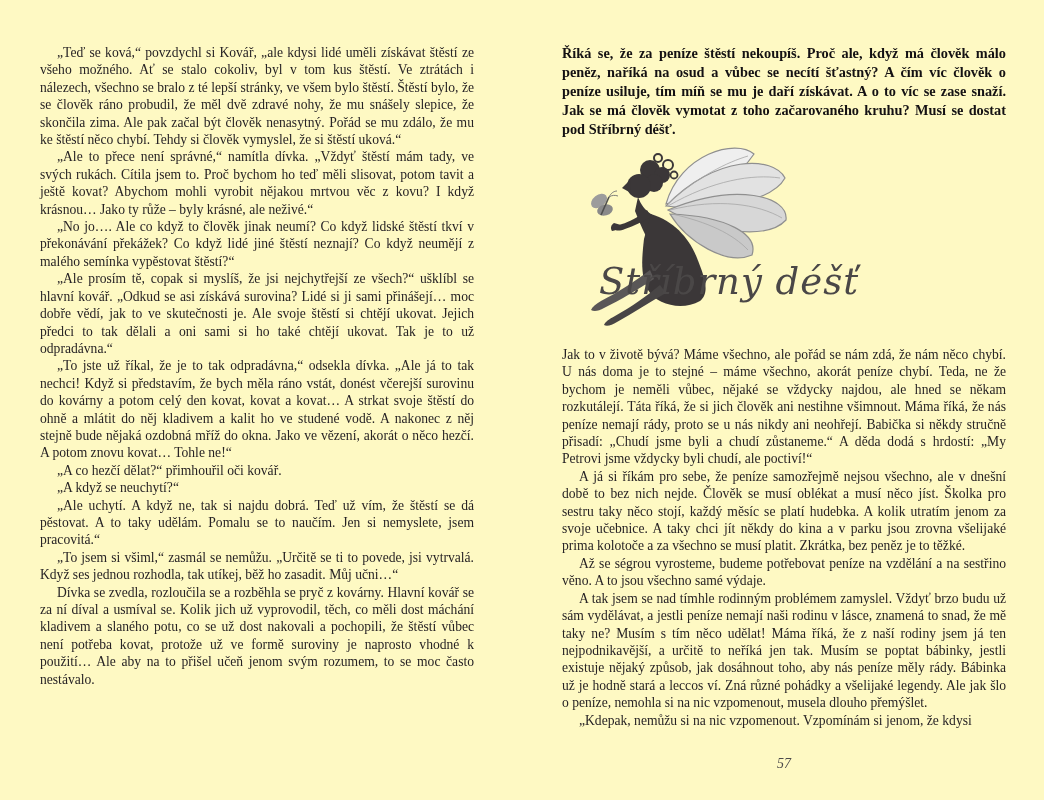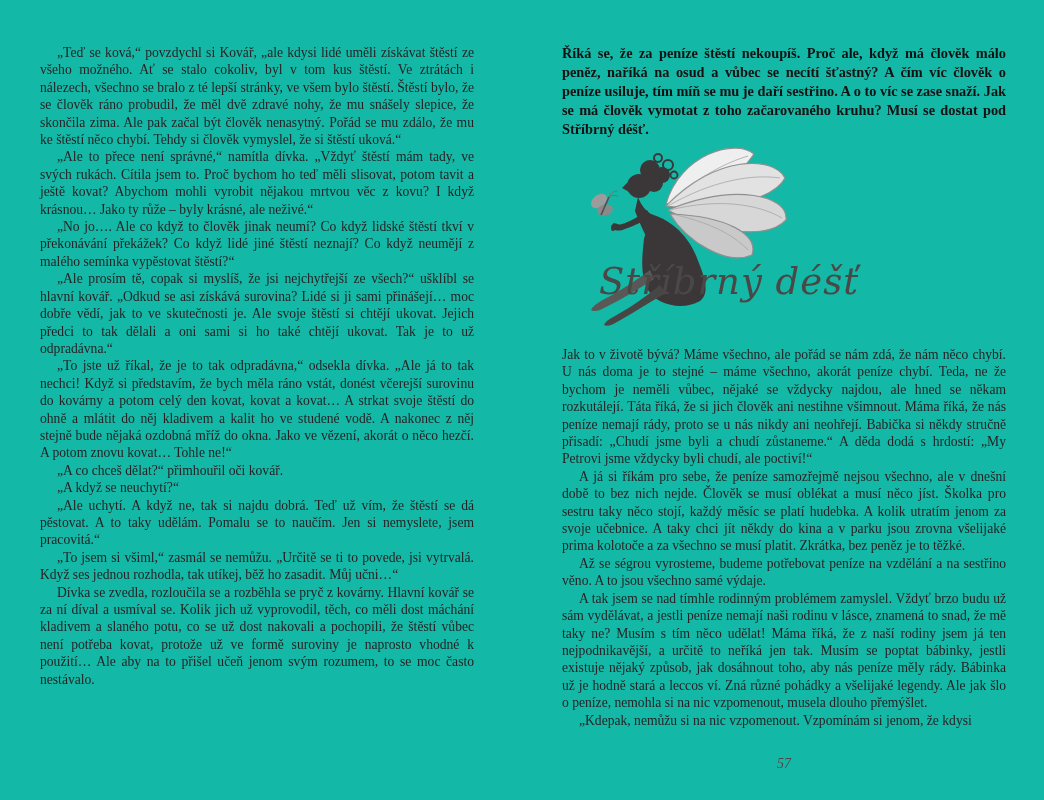--- a/index.html
+++ b/index.html
@@ -1,17 +1,17 @@
 <!DOCTYPE html>
 <html lang="cs"><head>
 <meta charset="utf-8">
 <style>
   html,body { margin:0; padding:0; background:#ffffff; }
   .spread {
-    position:relative; width:1044px; height:800px; background:#14b8a6;
+    position:relative; width:1044px; height:800px; background:#fef9c3;
     font-family:"Liberation Serif", serif; color:#272325; overflow:hidden;
   }
   .col { position:absolute; top:44px; }
   .col-left  { left:40px;  width:434px; }
   .col-right { left:562px; width:444px; }
   p.para { margin:0; text-align:justify; font-size:13.6px; line-height:17.4px; }
   p.para.indent { text-indent:17px; }
   .seg-italic { font-style:italic; }
   .seg-normal { font-style:normal; }
   .intro {
@@ -37,30 +37,30 @@
 
 <div class="spread">
 
   <div class="col col-left">
     <div>
         <p class="para indent"><span class="seg-normal">„Teď se ková,“ povzdychl si Kovář, „ale kdysi lidé uměli získávat štěstí ze všeho možného. Ať se stalo cokoliv, byl v tom kus štěstí. Ve ztrátách i nálezech, všechno se bralo z té lepší stránky, ve všem bylo štěstí. Štěstí bylo, že se člověk ráno probudil, že měl dvě zdravé nohy, že mu snášely slepice, že skončila zima. Ale pak začal být člověk nenasytný. Pořád se mu zdálo, že mu ke štěstí něco chybí. Tehdy si člověk vymyslel, že si štěstí uková.“</span></p>
         <p class="para indent"><span class="seg-normal">„Ale to přece není správné,“ namítla dívka. „Vždyť štěstí mám tady, ve svých rukách. Cítila jsem to. Proč bychom ho teď měli slisovat, potom tavit a ještě kovat? Abychom mohli vyrobit nějakou mrtvou věc z kovu? I když krásnou… Jako ty růže – byly krásné, ale neživé.“</span></p>
         <p class="para indent"><span class="seg-normal">„No jo…. Ale co když to člověk jinak neumí? Co když lidské štěstí tkví v překonávání překážek? Co když lidé jiné štěstí neznají? Co když neumějí z malého semínka vypěstovat štěstí?“</span></p>
         <p class="para indent"><span class="seg-normal">„Ale prosím tě, copak si myslíš, že jsi nejchytřejší ze všech?“ ušklíbl se hlavní kovář. „Odkud se asi získává surovina? Lidé si ji sami přinášejí… moc dobře vědí, jak to ve skutečnosti je. Ale svoje štěstí si chtějí ukovat. Jejich předci to tak dělali a oni sami si ho také chtějí ukovat. Tak je to už odpradávna.“</span></p>
         <p class="para indent"><span class="seg-normal">„To jste už říkal, že je to tak odpradávna,“ odsekla dívka. „Ale já to tak nechci! Když si představím, že bych měla ráno vstát, donést včerejší surovinu do kovárny a potom celý den kovat, kovat a kovat… A strkat svoje štěstí do ohně a mlátit do něj kladivem a kalit ho ve studené vodě. A nakonec z něj stejně bude nějaká ozdobná mříž do okna. Jako ve vězení, akorát o něco hezčí. A potom znovu kovat… Tohle ne!“</span></p>
-        <p class="para indent"><span class="seg-normal">„A co chceš dělat?“ přimhouřil oči kovář.</span></p>
+        <p class="para indent"><span class="seg-normal">„A co hezčí dělat?“ přimhouřil oči kovář.</span></p>
         <p class="para indent"><span class="seg-normal">„A když se neuchytí?“</span></p>
         <p class="para indent"><span class="seg-normal">„Ale uchytí. A když ne, tak si najdu dobrá. Teď už vím, že štěstí se dá pěstovat. A to taky udělám. Pomalu se to naučím. Jen si nemyslete, jsem pracovitá.“</span></p>
         <p class="para indent"><span class="seg-normal">„To jsem si všiml,“ zasmál se nemůžu. „Určitě se ti to povede, jsi vytrvalá. Když ses jednou rozhodla, tak utíkej, běž ho zasadit. Můj učni…“</span></p>
         <p class="para indent"><span class="seg-normal">Dívka se zvedla, rozloučila se a rozběhla se pryč z kovárny. Hlavní kovář se za ní díval a usmíval se. Kolik jich už vyprovodil, těch, co měli dost máchání kladivem a slaného potu, co se už dost nakovali a pochopili, že štěstí vůbec není potřeba kovat, protože už ve formě suroviny je naprosto vhodné k použití… Ale aby na to přišel učeň jenom svým rozumem, to se moc často nestávalo.</span></p>
       </div>
   </div>
 
   <div class="col col-right">
-    <div class="intro">Říká se, že za peníze štěstí nekoupíš. Proč ale, když má člověk málo peněz, naříká na osud a vůbec se necítí šťastný? A čím víc člověk o peníze usiluje, tím míň se mu je daří sestřino. A o to víc se zase snaží. Jak se má člověk vymotat z toho začarovaného kruhu? Musí se dostat pod Stříbrný déšť.</div>
+    <div class="intro">Říká se, že za peníze štěstí nekoupíš. Proč ale, když má člověk málo peněz, naříká na osud a vůbec se necítí šťastný? A čím víc člověk o peníze usiluje, tím míň se mu je daří získávat. A o to víc se zase snaží. Jak se má člověk vymotat z toho začarovaného kruhu? Musí se dostat pod Stříbrný déšť.</div>
 
     <div class="illus">
       <svg viewBox="0 0 270 200" width="270" height="200" aria-hidden="true">
 
         <g stroke="#8f8f8f" stroke-width="1.2">
           <path d="M78,62 C92,12 148,-4 166,12 C152,34 118,54 78,62 Z" fill="#efefef"></path>
           <path d="M78,64 C128,12 186,14 197,36 C184,60 124,70 78,64 Z" fill="#e2e2e2"></path>
           <path d="M80,68 C148,40 201,54 198,78 C178,100 114,88 80,68 Z" fill="#d7d7d7"></path>
           <path d="M82,72 C138,74 171,92 164,113 C139,124 99,100 82,72 Z" fill="#c9c9c9"></path>
         </g>

